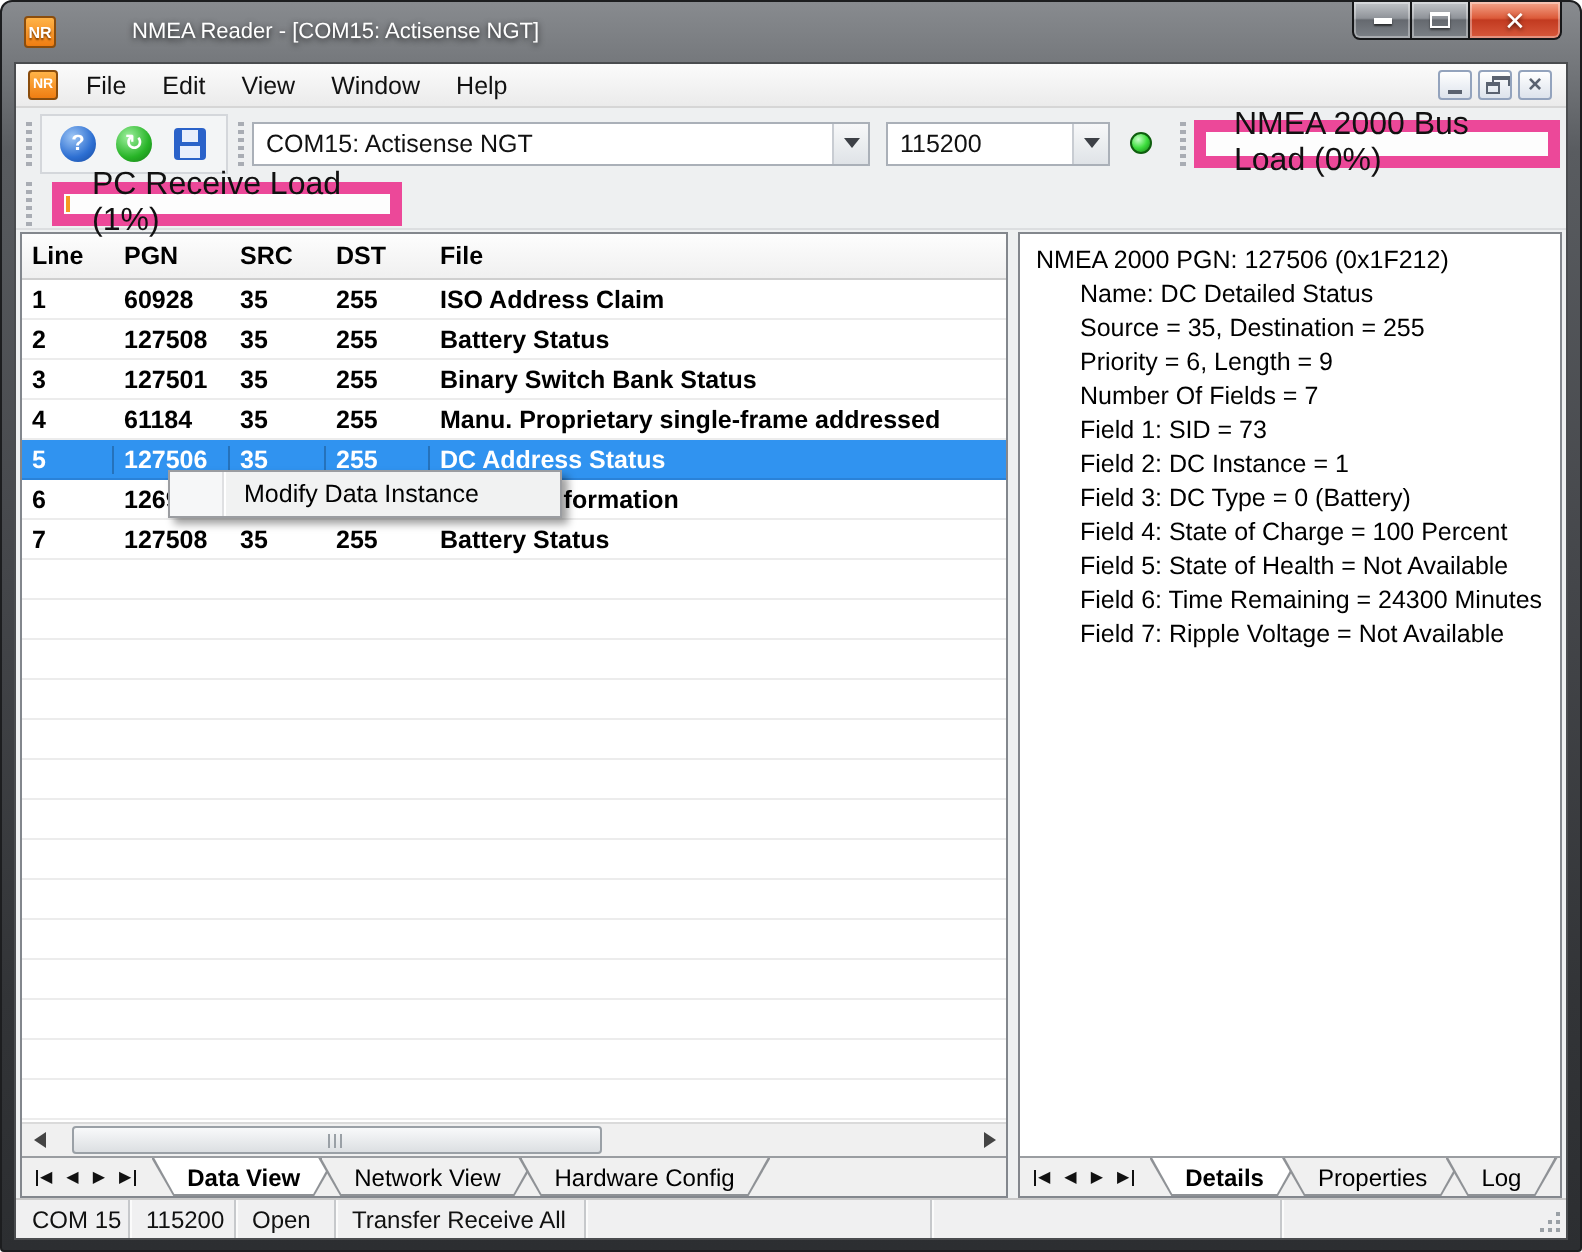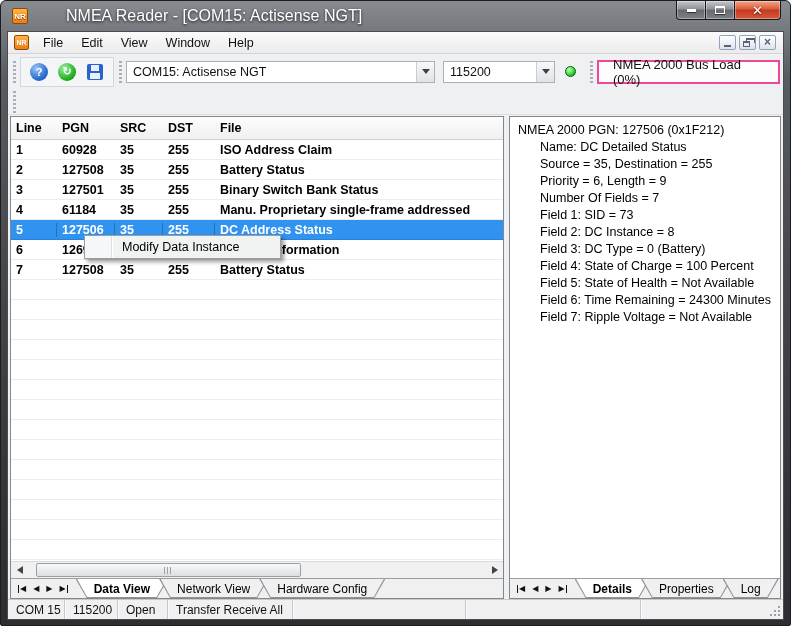--- a/index.html
+++ b/index.html
@@ -5,21 +5,21 @@
   html,body{margin:0;padding:0;background:#fff;}
   *{box-sizing:border-box;font-family:"Liberation Sans","DejaVu Sans",sans-serif;}
   .window{position:relative;width:791px;height:626px;
     background:linear-gradient(180deg,#888b8f 0%,#595c60 12%,#45474b 45%,#323437 80%,#2c2e31 100%);
     border:1px solid #1c1d1f;border-radius:6px 6px 2px 2px;overflow:hidden;}
   
   .titlebar{position:absolute;top:0;left:0;right:0;height:30px;display:flex;align-items:center;}
   .app-icon{width:16px;height:16px;margin:0 6px 0 11px;background:linear-gradient(#ffb347,#ef7d12);
     border:1px solid #8a4d0d;border-radius:2px;display:flex;align-items:center;justify-content:center;
     font-size:8px;font-weight:bold;color:#fff;text-shadow:0 1px 1px #7a3c00;flex:none;}
-  .title-text{color:#fff;font-size:16px;text-shadow:0 1px 3px rgba(0,0,0,.8);white-space:nowrap;padding-left:32px;}
+  .title-text{color:#fff;font-size:11px;text-shadow:0 1px 3px rgba(0,0,0,.8);white-space:nowrap;padding-left:32px;}
   .winbtns{position:absolute;top:0;right:9px;display:flex;}
   .wbtn{height:19px;border:1px solid #161719;border-top:none;display:flex;align-items:center;justify-content:center;
     background:linear-gradient(#c3c6ca 0%,#8f9399 45%,#65696f 50%,#7c8187 100%);
     box-shadow:inset 0 0 0 1px rgba(255,255,255,.35);}
   .wbtn.min{width:30px;border-radius:0 0 0 4px;}
   .wbtn.max{width:28px;border-left:none;border-right:none;}
   .wbtn.close{width:47px;border-radius:0 0 4px 0;
     background:linear-gradient(#f4a68c 0%,#dc5a39 45%,#c23a20 50%,#d8593c 100%);}
   .g-min{width:9px;height:3px;background:#fff;box-shadow:0 1px 1px rgba(0,0,0,.6);}
   .g-max{width:10px;height:8px;border:1px solid #fff;border-top-width:2px;box-shadow:0 1px 1px rgba(0,0,0,.5);}
@@ -57,22 +57,22 @@
   .ico-save{width:16px;height:16px;background:#2a62c9;border-radius:2px;position:relative;}
   .ico-save::before{content:"";position:absolute;top:1px;left:4px;width:8px;height:6px;background:#e8eefc;}
   .ico-save::after{content:"";position:absolute;bottom:1px;left:3px;width:10px;height:6px;background:#e8eefc;}
   .combo{height:22px;background:#fff;border:1px solid #aab0b8;display:flex;align-items:center;position:relative;}
   .combo .val{flex:1;padding:0 6px;font-size:12.5px;color:#111;white-space:nowrap;overflow:hidden;}
   .combo .dd{width:18px;height:100%;border-left:1px solid #c8ccd2;background:linear-gradient(#f7f8f9,#dfe3e7);
     display:flex;align-items:center;justify-content:center;}
   .tri-down{width:0;height:0;border:4px solid transparent;border-top:5px solid #3c4046;margin-top:4px;}
   .led{width:11px;height:11px;border-radius:50%;margin-left:10px;
     background:radial-gradient(circle at 35% 30%,#c6ffc6,#3ede3e 50%,#127c12);border:1px solid #0e5e0e;}
-  .load-box{height:24px;border:2px solid #ec4899;background:#fdfdfd;display:flex;align-items:center;
-    justify-content:center;font-size:13px;color:#111;padding:0 14px;position:relative;}
+  .load-box{height:24px;border:6px solid #ec4899;background:#fdfdfd;display:flex;align-items:center;
+    justify-content:center;font-size:16px;color:#111;padding:0 14px;position:relative;}
   .load-box.pc{height:22px;}
   .load-box.pc::before{content:"";position:absolute;left:1px;top:1px;bottom:1px;width:2px;background:#f59a23;}
   .sp{flex:1;}
   
   .main{flex:1;display:flex;padding:1px 2px 0 2px;min-height:0;}
   .panel{border:1px solid #83878d;background:#fff;display:flex;flex-direction:column;min-height:0;}
   .left-panel{width:494px;flex:none;}
   .splitter{width:5px;flex:none;}
   .right-panel{flex:1;}
   
@@ -205,20 +205,21 @@
           </span>
       </div>
       <div class="led"></div>
       <div class="sp"></div>
       <div class="grip"></div>
       <div class="load-box" style="width:183px;margin-right:3px;">NMEA 2000 Bus Load (0%)</div>
     </div>
 
     <div class="toolbar2">
       <div class="grip"></div>
+      <div class="load-box pc" style="width:175px;margin-left:6px;">PC Receive Load (1%)</div>
     </div>
 
     <div class="main">
 
       <div class="panel left-panel">
         <div class="thead">
           <span class="c0">Line</span>
           <span class="c1">PGN</span>
           <span class="c2">SRC</span>
           <span class="c3">DST</span>
@@ -315,21 +316,21 @@
       <div class="splitter"></div>
 
       <div class="panel right-panel">
         <div class="details">
           <div class="dline first">NMEA 2000 PGN: 127506 (0x1F212)</div>
           <div class="dline">Name: DC Detailed Status</div>
           <div class="dline">Source = 35, Destination = 255</div>
           <div class="dline">Priority = 6, Length = 9</div>
           <div class="dline">Number Of Fields = 7</div>
           <div class="dline">Field 1: SID = 73</div>
-          <div class="dline">Field 2: DC Instance = 8</div>
+          <div class="dline">Field 2: DC Instance = 1</div>
           <div class="dline">Field 3: DC Type = 0 (Battery)</div>
           <div class="dline">Field 4: State of Charge = 100 Percent</div>
           <div class="dline">Field 5: State of Health = Not Available</div>
           <div class="dline">Field 6: Time Remaining = 24300 Minutes</div>
           <div class="dline">Field 7: Ripple Voltage = Not Available</div>
         </div>
         <div class="tabbar">
           <div class="tnav">
             <span class="bar-l">◀</span>
             <span>◀</span>

